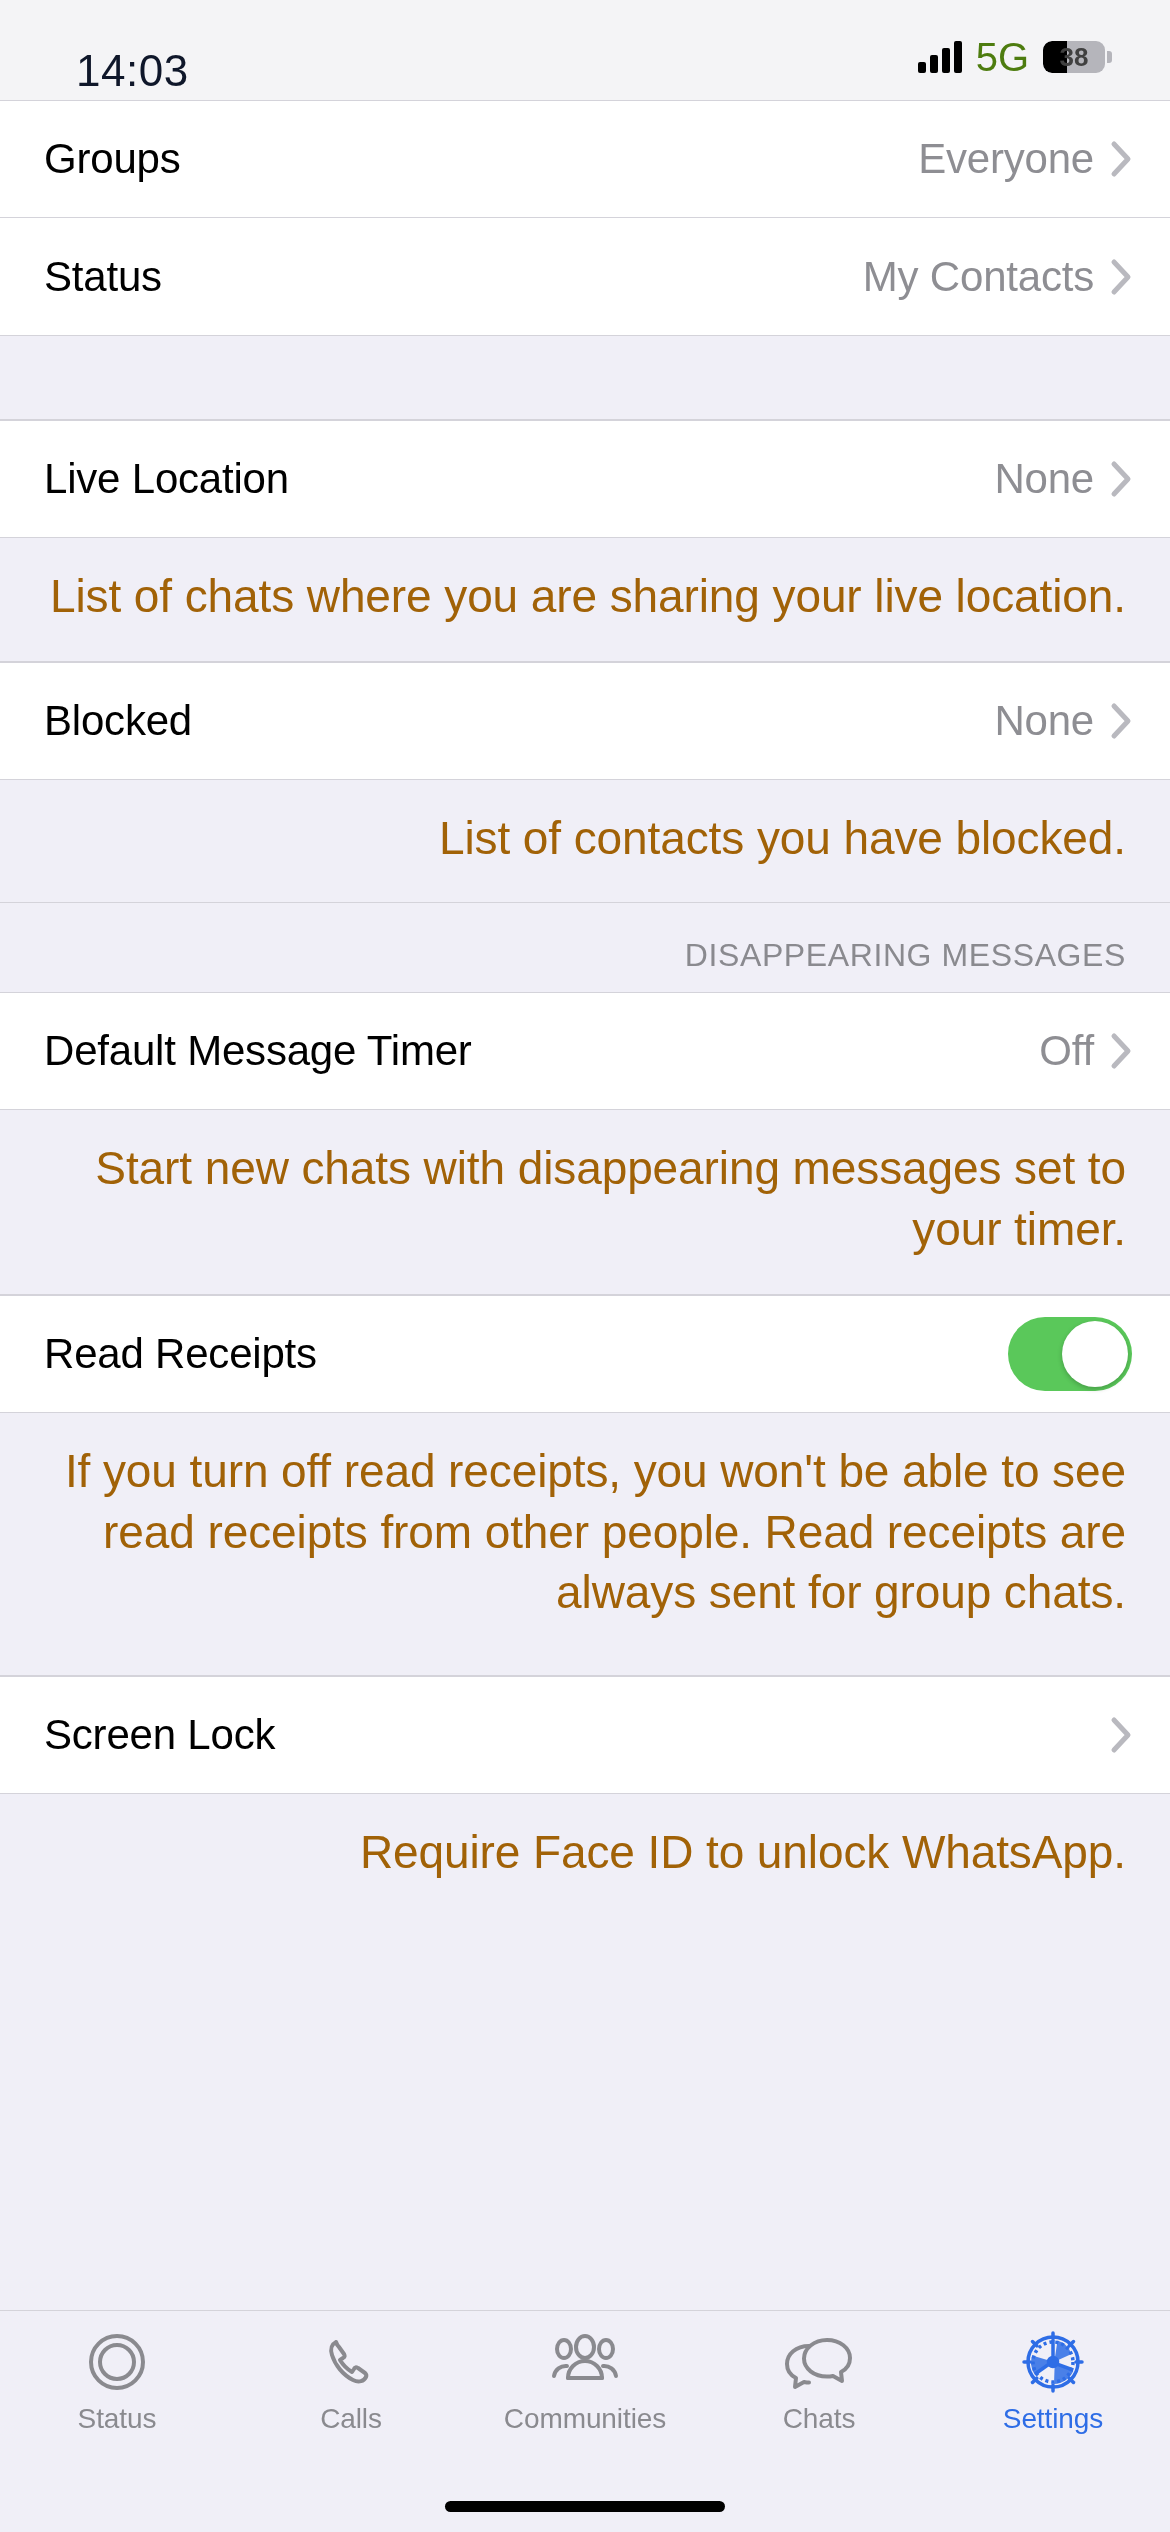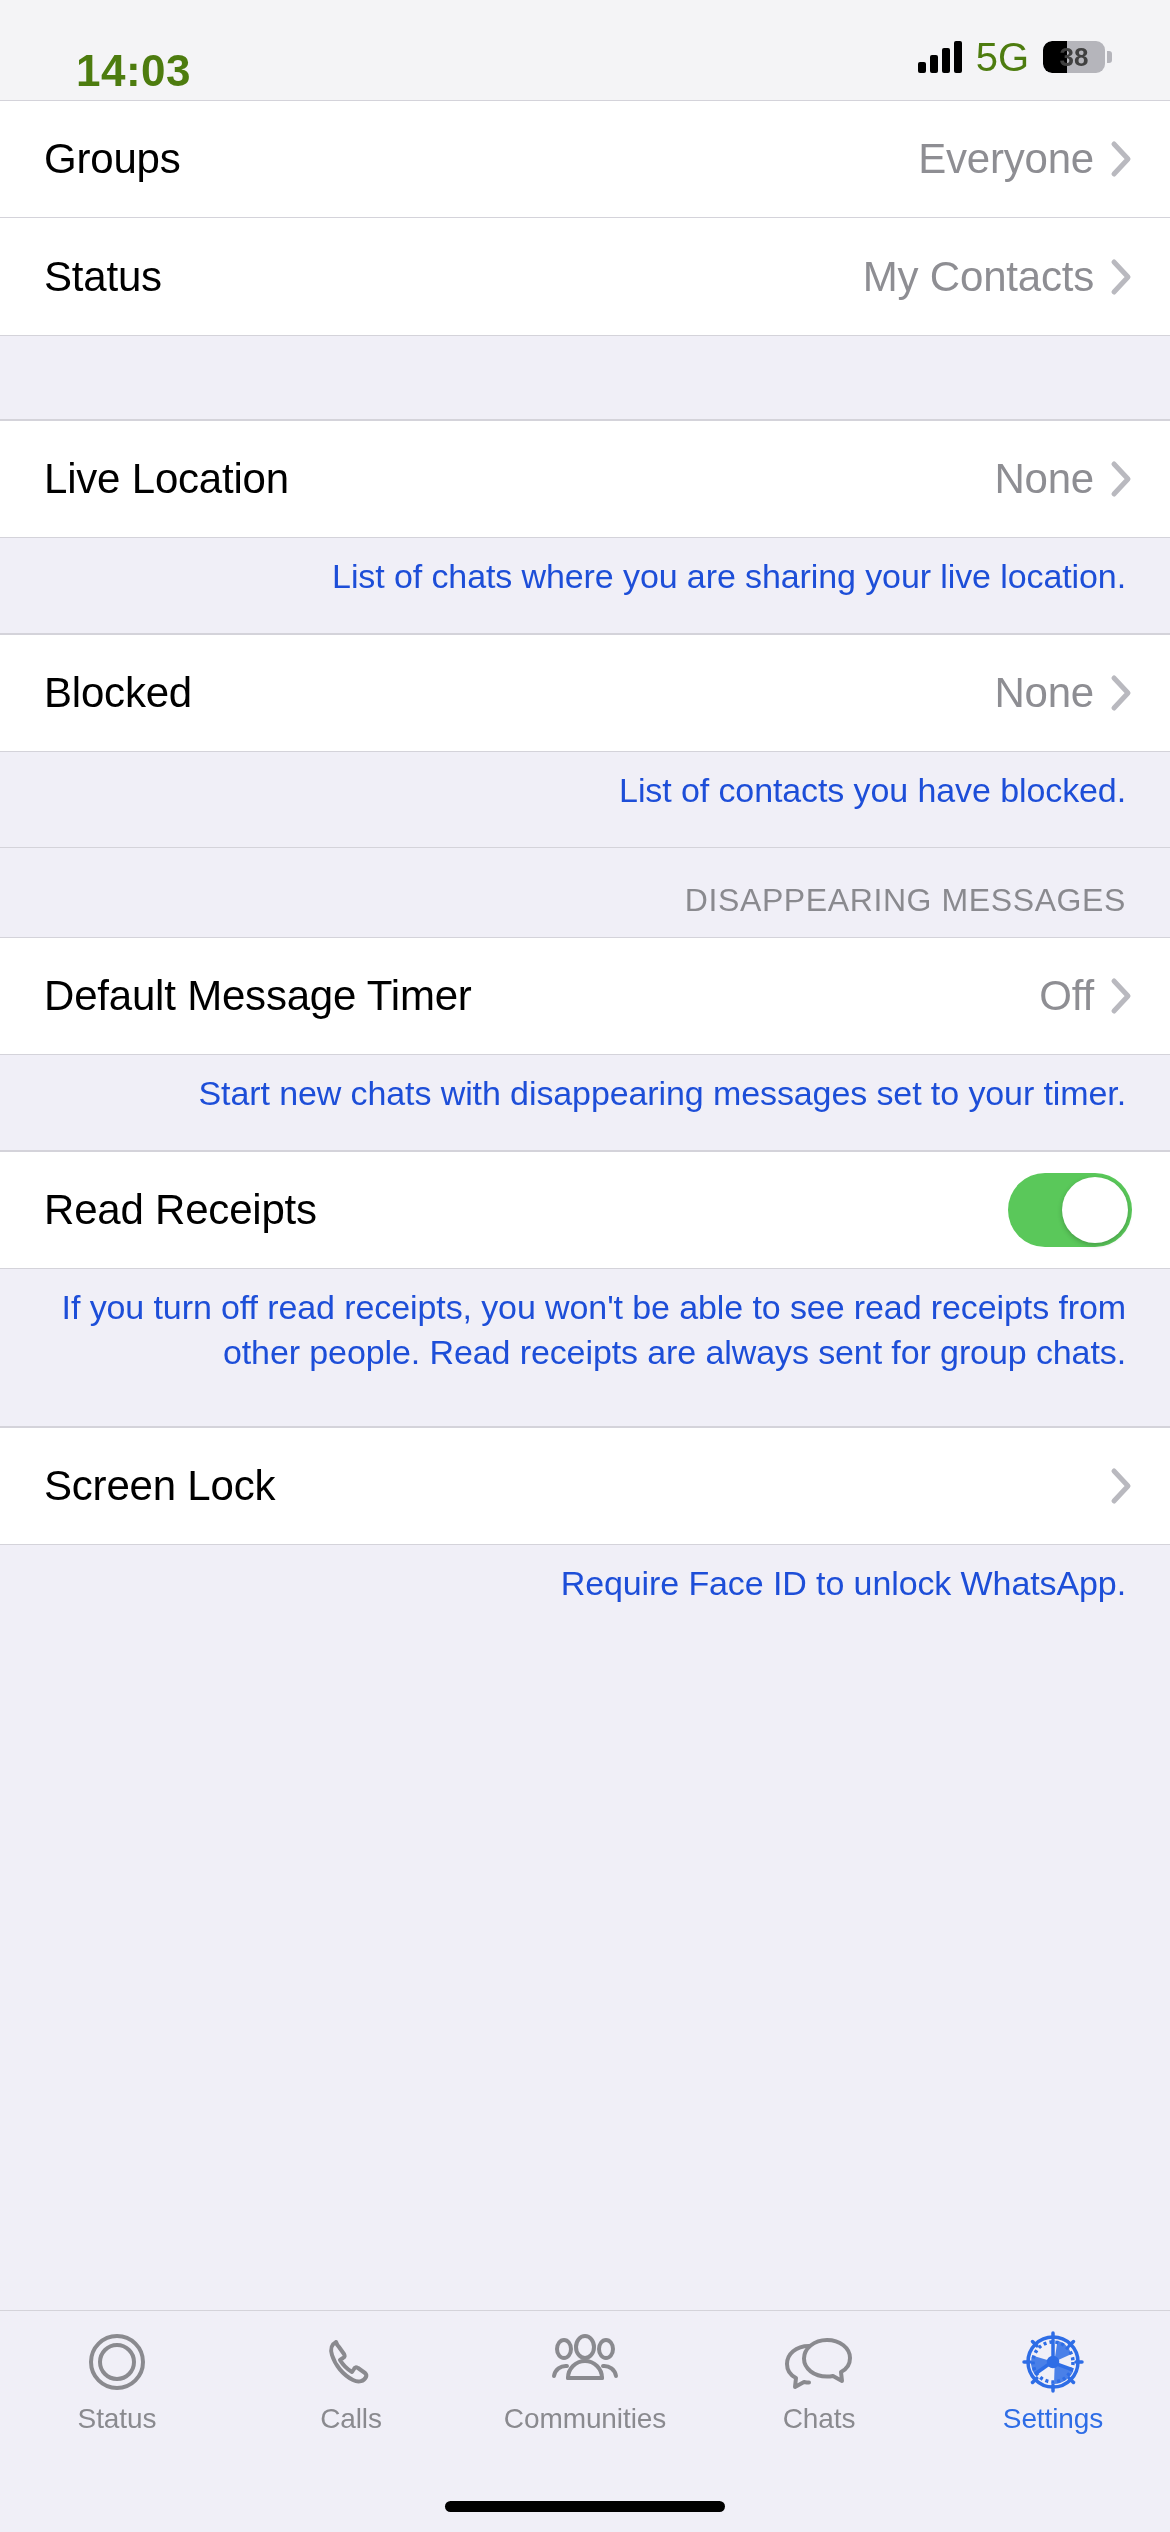--- a/index.html
+++ b/index.html
@@ -19,21 +19,21 @@
   
   .status-bar {
     height:100px;
     background:#f4f4f6;
     display:flex; align-items:center;
     padding:14px 58px 0 58px;
     position:relative;
     flex:0 0 auto;
   }
   .sb-time {
-    font-size:44px; font-weight:700; color:#4d7c0f;
+    font-size:44px; font-weight:400; color:#0f172a;
     letter-spacing:0.5px;
     margin-left:18px;
     margin-top:28px;
   }
   .sb-right {
     margin-left:auto;
     display:flex; align-items:center; gap:14px;
   }
   .signal-bars { display:flex; align-items:flex-end; gap:4px; height:32px; }
   .signal-bars i { display:block; width:8px; background:#000; border-radius:2px; }
@@ -124,23 +124,23 @@
   .chev { display:block; }
 
   .gap {
     height:84px;
     background:#f0eff7;
     border-bottom:1.5px solid #d4d3da;
   }
 
   .footer {
     background:#f0eff7;
-    padding:16px 44px 34px 44px;
-    font-size:34px; line-height:1.32;
-    color:#1d4ed8;
+    padding:28px 44px 34px 44px;
+    font-size:46px; line-height:1.32;
+    color:#a16207;
     letter-spacing:-0.1px;
     border-bottom:1.5px solid #d4d3da;
   }
   .footer.tall { padding-bottom:52px; }
 
   .section-head {
     background:#f0eff7;
     padding:34px 44px 18px 44px;
     font-size:32px;
     color:#8a8a8f;

